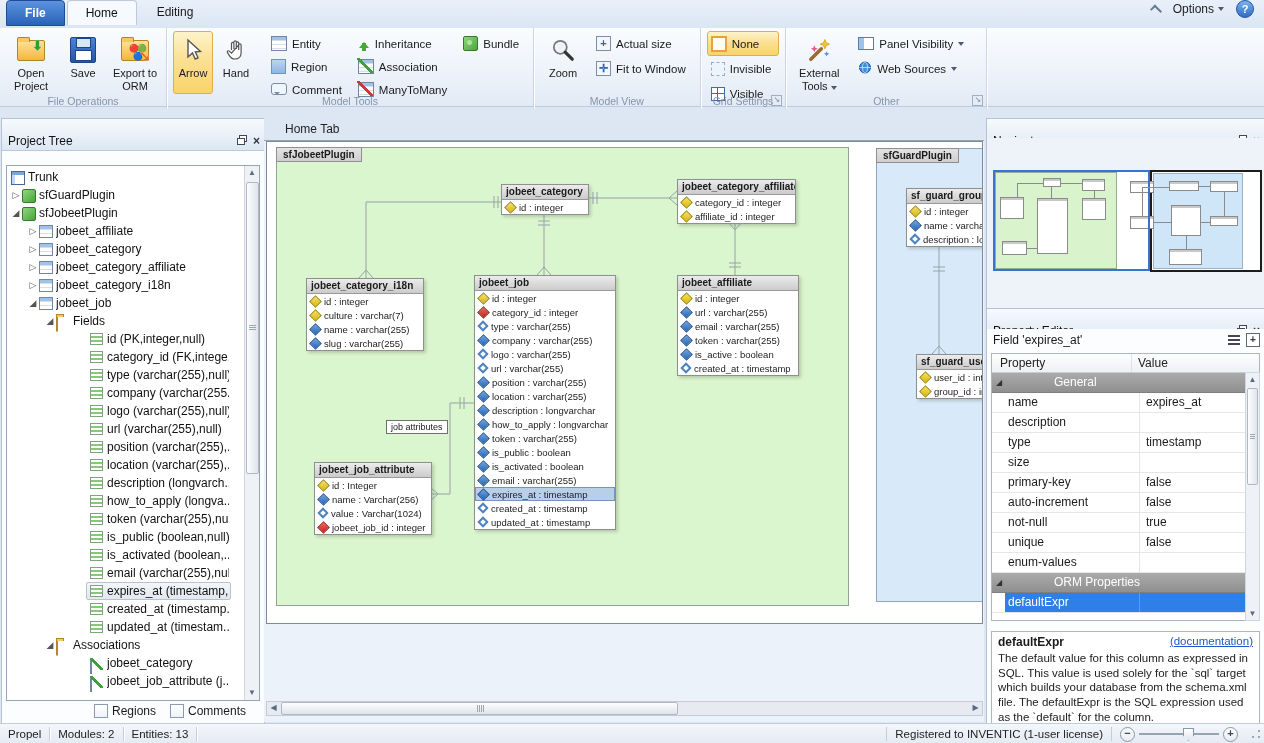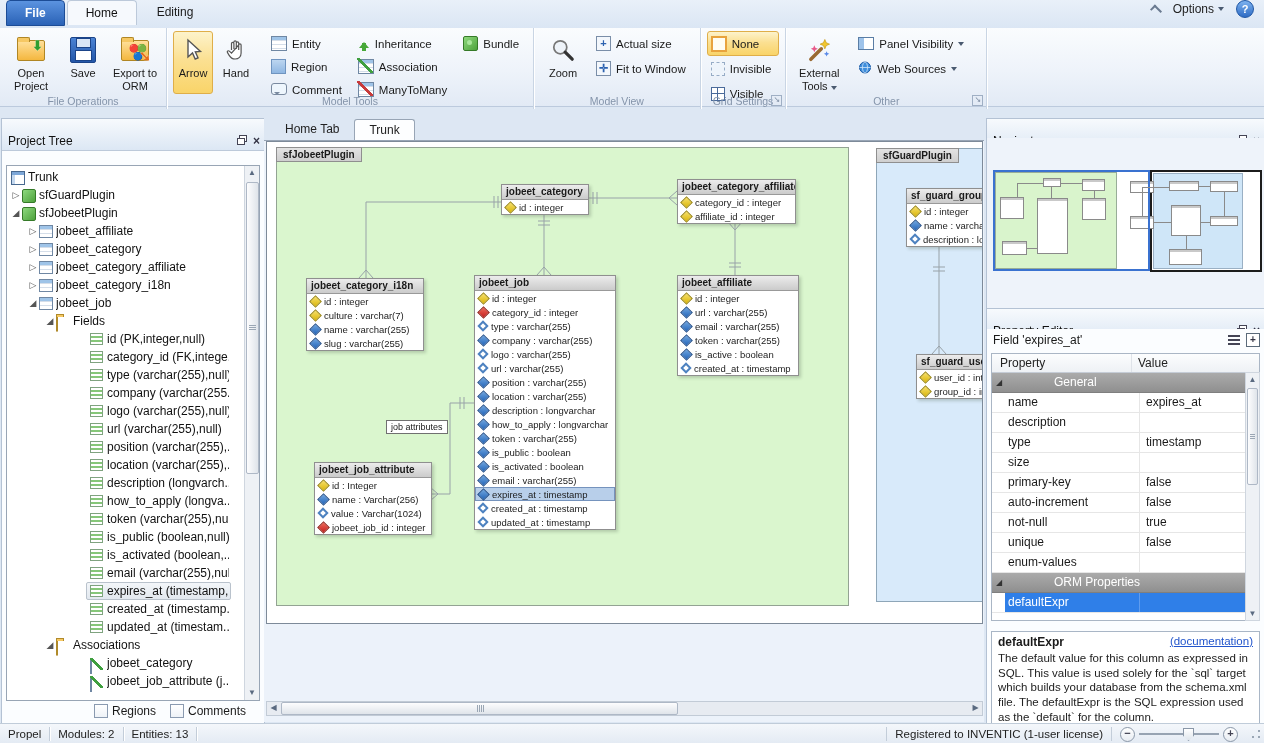--- a/index.html
+++ b/index.html
@@ -102,21 +102,21 @@
   .vscroll .sarr{position:absolute;left:0;width:14px;height:14px;color:#5a6a80;font-size:8px;text-align:center;line-height:14px;}
   .vscroll .thumb{position:absolute;left:1px;width:11px;background:linear-gradient(90deg,#fdfdfe,#dfe4ea);border:1px solid #aeb8c6;border-radius:2px;}
   .grip{position:absolute;left:2px;right:2px;top:50%;height:5px;margin-top:-3px;
         background:repeating-linear-gradient(to bottom,#9aa6b4 0 1px,transparent 1px 2px);}
   .chkrow{position:absolute;left:0;right:0;bottom:2px;height:20px;display:flex;align-items:center;justify-content:flex-start;gap:14px;padding-left:92px;font-size:12px;}
   .chk{width:12px;height:12px;border:1px solid #8a9ab0;background:linear-gradient(#fff,#eef2f7);margin-right:4px;}
   .chkitem{display:flex;align-items:center;}
 
   
   #center{position:absolute;left:264px;top:118px;width:720px;height:604px;background:#dde7f3;}
-  .doctabs{height:22px;display:flex;align-items:flex-end;padding-left:6px;background:#dde7f3;}
+  .doctabs{height:22px;display:flex;align-items:flex-start;padding-left:6px;background:#dde7f3;flex-direction:column;}
   .dtab{height:20px;line-height:20px;padding:0 14px;font-size:12px;color:#222;border:1px solid transparent;}
   .dtab.active{background:#fdfeff;border:1px solid #98a5b5;border-bottom:none;border-radius:3px 3px 0 0;}
   .page{position:absolute;left:0;top:22px;right:0;bottom:0;background:#ecf2fa;border-top:1px solid #98a5b5;}
   #canvas{position:absolute;left:2px;top:0;width:715px;height:481px;background:#fff;border:1px solid #7d8a99;overflow:hidden;}
   .regionbox{position:absolute;border:1px solid #93a393;}
   .regionbox.green{background:#daf6ce;}
   .regionbox.blue{background:#d8eafa;border-color:#8ea6b8;}
   .rlabel{position:absolute;background:linear-gradient(#e3e3e3,#cfcfcf);border:1px solid #8f8f8f;font-weight:bold;font-size:10px;
           padding:1px 6px;white-space:nowrap;}
   #connsvg{position:absolute;left:0;top:0;pointer-events:none;}

